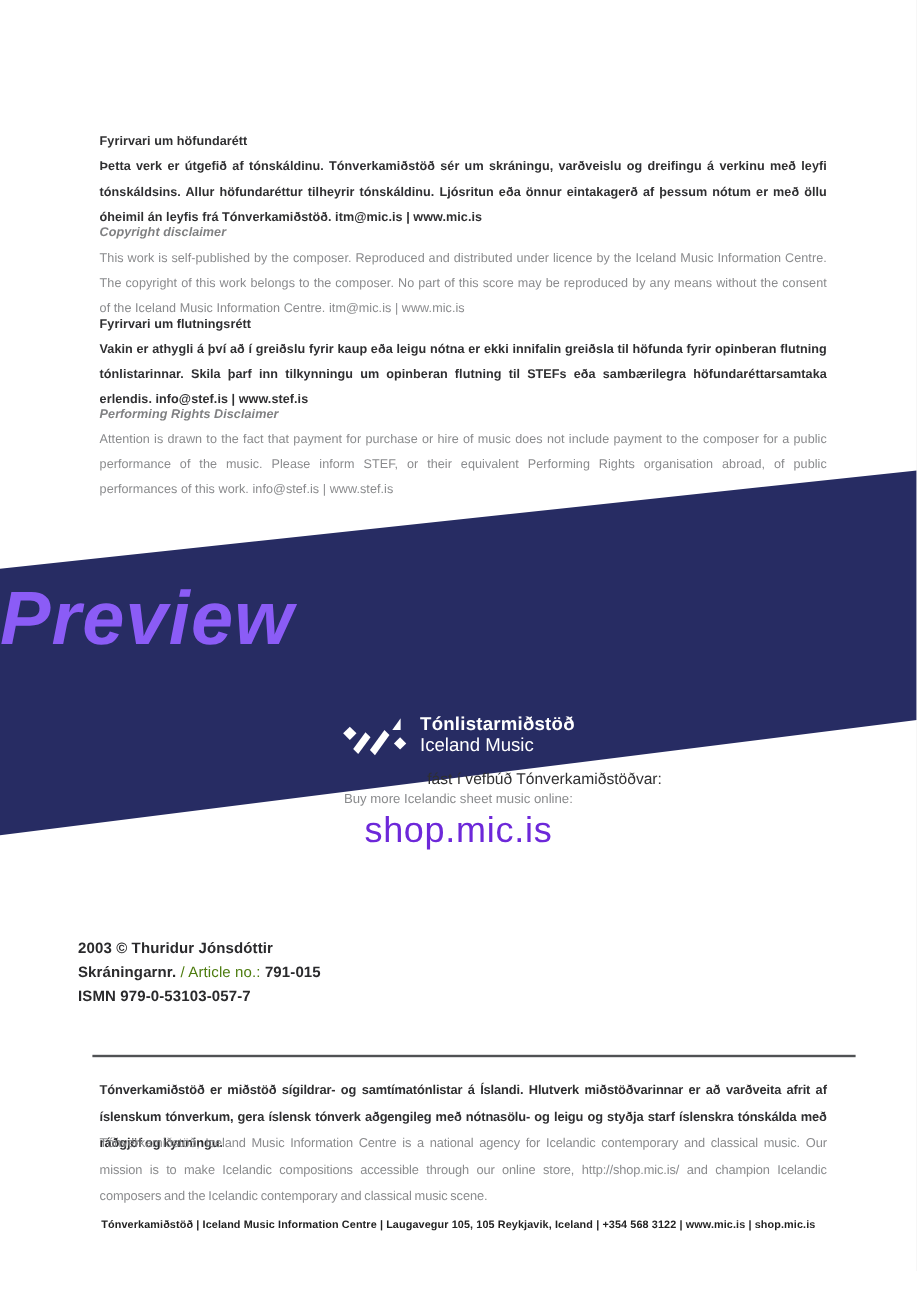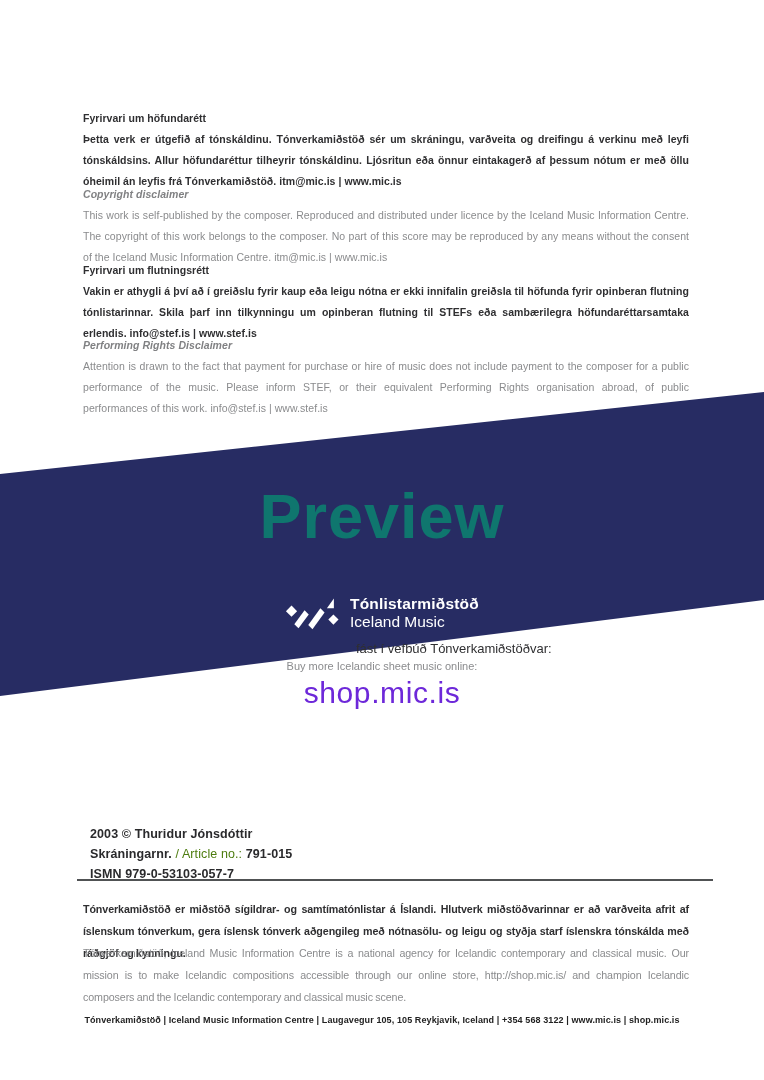--- a/index.html
+++ b/index.html
@@ -19,22 +19,22 @@
   }
   .sec h3 { font-size:10.5px; line-height:21px; margin:0; font-weight:700; text-align:left; }
   .sec p  { margin:0; }
   .sec.dark { color:#2f2f31; font-weight:700; }
   .sec.gray { color:#8a8b8d; font-weight:400; }
   .sec.gray h3 { color:#808183;font-style:italic; }
   
   .banner-svg { position:absolute; top:390px; left:0; width:764px; height:310px; display:block; }
   .preview {
     position:absolute; top:484px; left:0; width:764px;
-    text-align:center; color:#0f766e;
-    font-size:63px; line-height:64px; font-weight:700; letter-spacing:1px;
+    color:#8b5cf6;
+    font-size:63px; line-height:64px; font-weight:700; letter-spacing:1px;font-style:italic;
   }
   .logo-row {
     position:absolute; top:562px; left:0; width:764px;
     display:flex; justify-content:center; align-items:center; gap:11px;
     color:#ffffff;
     margin-top:32px;
   }
   .logo-mark { width:54px; height:38px; }
   .logo-text { text-align:left; }
   .logo-text .l1 { font-weight:700; font-size:15.5px; line-height:18px; letter-spacing:0.2px; }
@@ -47,23 +47,23 @@
   .shop-line-en {
     position:absolute; top:660px; left:0; width:764px; text-align:center;
     font-size:11px; color:#8a8b8d;
   }
   .shop-url {
     position:absolute; top:676px; left:0; width:764px; text-align:center;
     font-size:30px; line-height:34px; color:#6d28d9; letter-spacing:0.6px;
   }
   
   .credits {
-    position:absolute; top:781px; left:90px;
+    position:absolute; top:781px; left:65px;
     font-size:12.5px; line-height:19.8px;
-    color:#2a2a2c; font-weight:700; letter-spacing:0.1px;margin-top:44px;
+    color:#2a2a2c; font-weight:700; letter-spacing:0.1px;
   }
   .credits .muted { color:#4d7c0f; font-weight:400; }
   
   .rule { position:absolute; left:77px; width:636px; height:2px; background:#505254; }
   .rule-top { top:879px; }
   .about {
     position:absolute; left:83px; width:606px;
     text-align:justify; font-size:10.7px; line-height:22px;
     letter-spacing:-0.1px; word-spacing:-0.5px;
   }
@@ -74,21 +74,21 @@
     font-size:9px; font-weight:700; color:#222222; letter-spacing:0.1px;
   }
 </style>
 </head>
 <body>
 
 <div class="page">
 
   <section class="sec dark" style="top:108px">
     <h3>Fyrirvari um höfundarétt</h3>
-    <p>Þetta verk er útgefið af tónskáldinu. Tónverkamiðstöð sér um skráningu, varðveita og dreifingu á verkinu með leyfi tónskáldsins. Allur höfundaréttur tilheyrir tónskáldinu. Ljósritun eða önnur eintakagerð af þessum nótum er með öllu óheimil án leyfis frá Tónverkamiðstöð.  itm@mic.is  |  www.mic.is</p>
+    <p>Þetta verk er útgefið af tónskáldinu. Tónverkamiðstöð sér um skráningu, varðveislu og dreifingu á verkinu með leyfi tónskáldsins. Allur höfundaréttur tilheyrir tónskáldinu. Ljósritun eða önnur eintakagerð af þessum nótum er með öllu óheimil án leyfis frá Tónverkamiðstöð.  itm@mic.is  |  www.mic.is</p>
   </section>
 
   <section class="sec gray" style="top:184px">
     <h3>Copyright disclaimer</h3>
     <p>This work is self-published by the composer. Reproduced and distributed under licence by the Iceland Music Information Centre. The copyright of this work belongs to the composer. No part of this score may be reproduced by any means without the consent of the Iceland Music Information Centre.  itm@mic.is  | www.mic.is</p>
   </section>
 
   <section class="sec dark" style="top:260px">
     <h3>Fyrirvari um flutningsrétt</h3>
     <p>Vakin er athygli á því að í greiðslu fyrir kaup eða leigu nótna er ekki innifalin greiðsla til höfunda fyrir opinberan flutning tónlistarinnar. Skila þarf inn tilkynningu um opinberan flutning til STEFs eða sambærilegra höfundaréttarsamtaka erlendis.  info@stef.is  |  www.stef.is</p>

